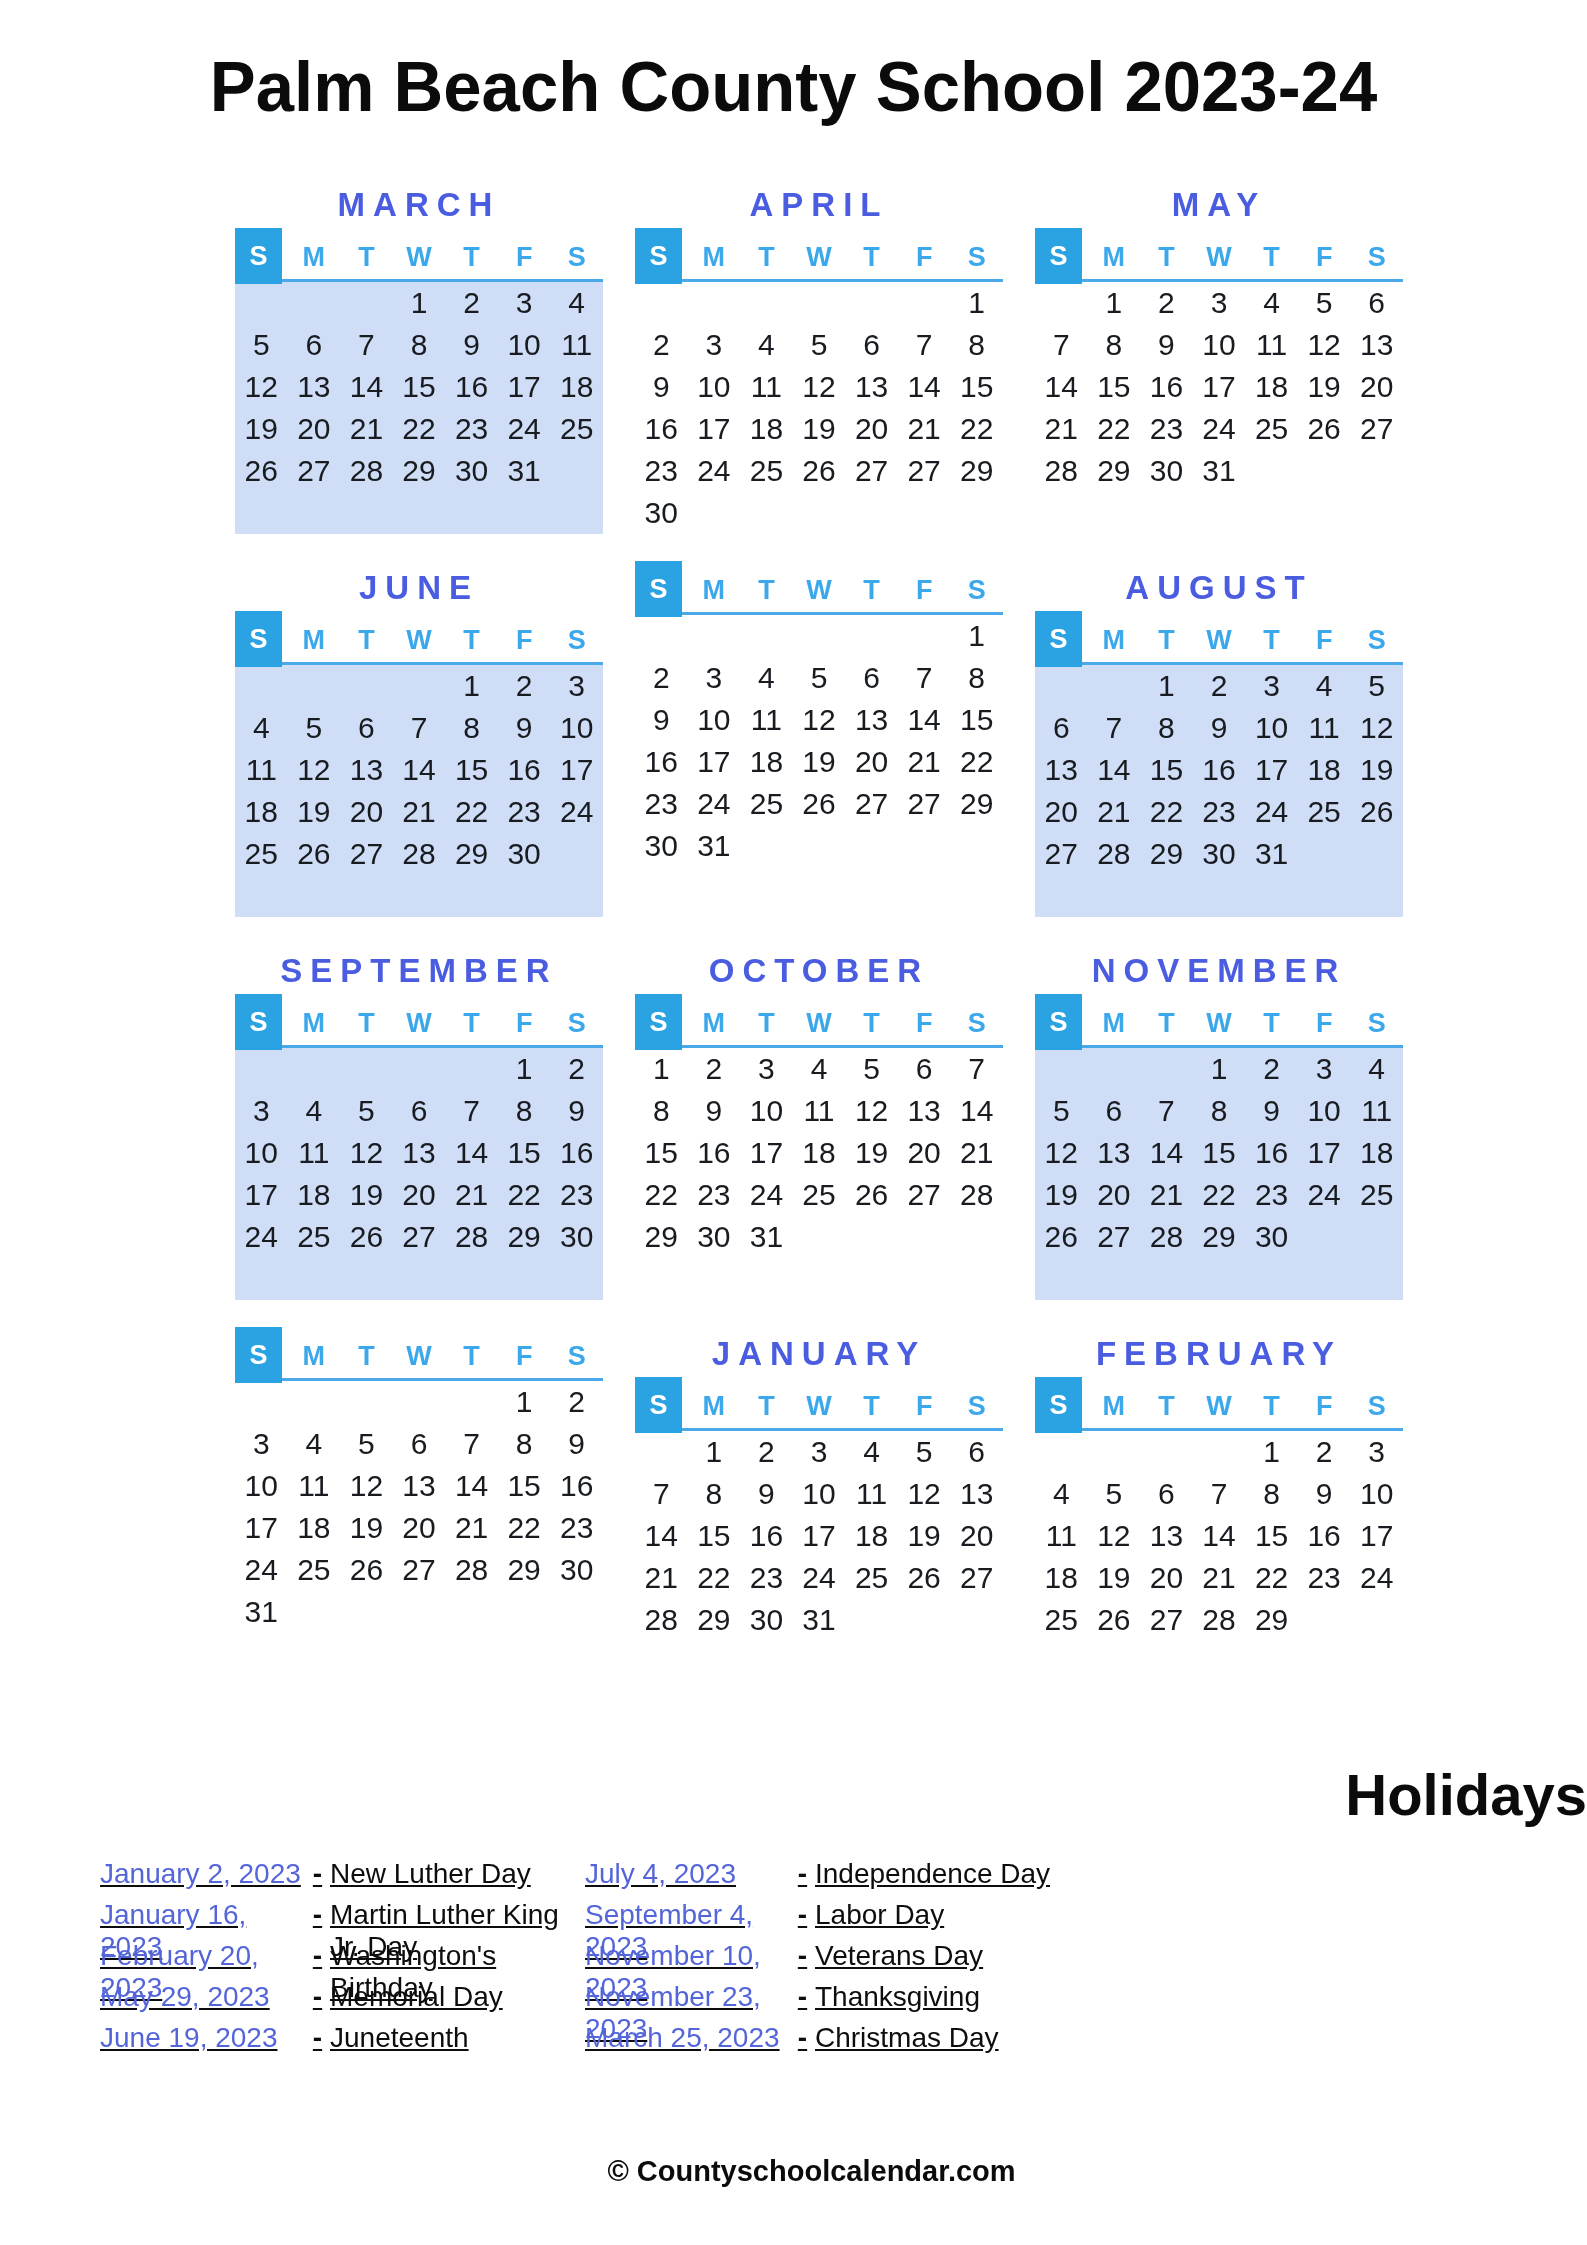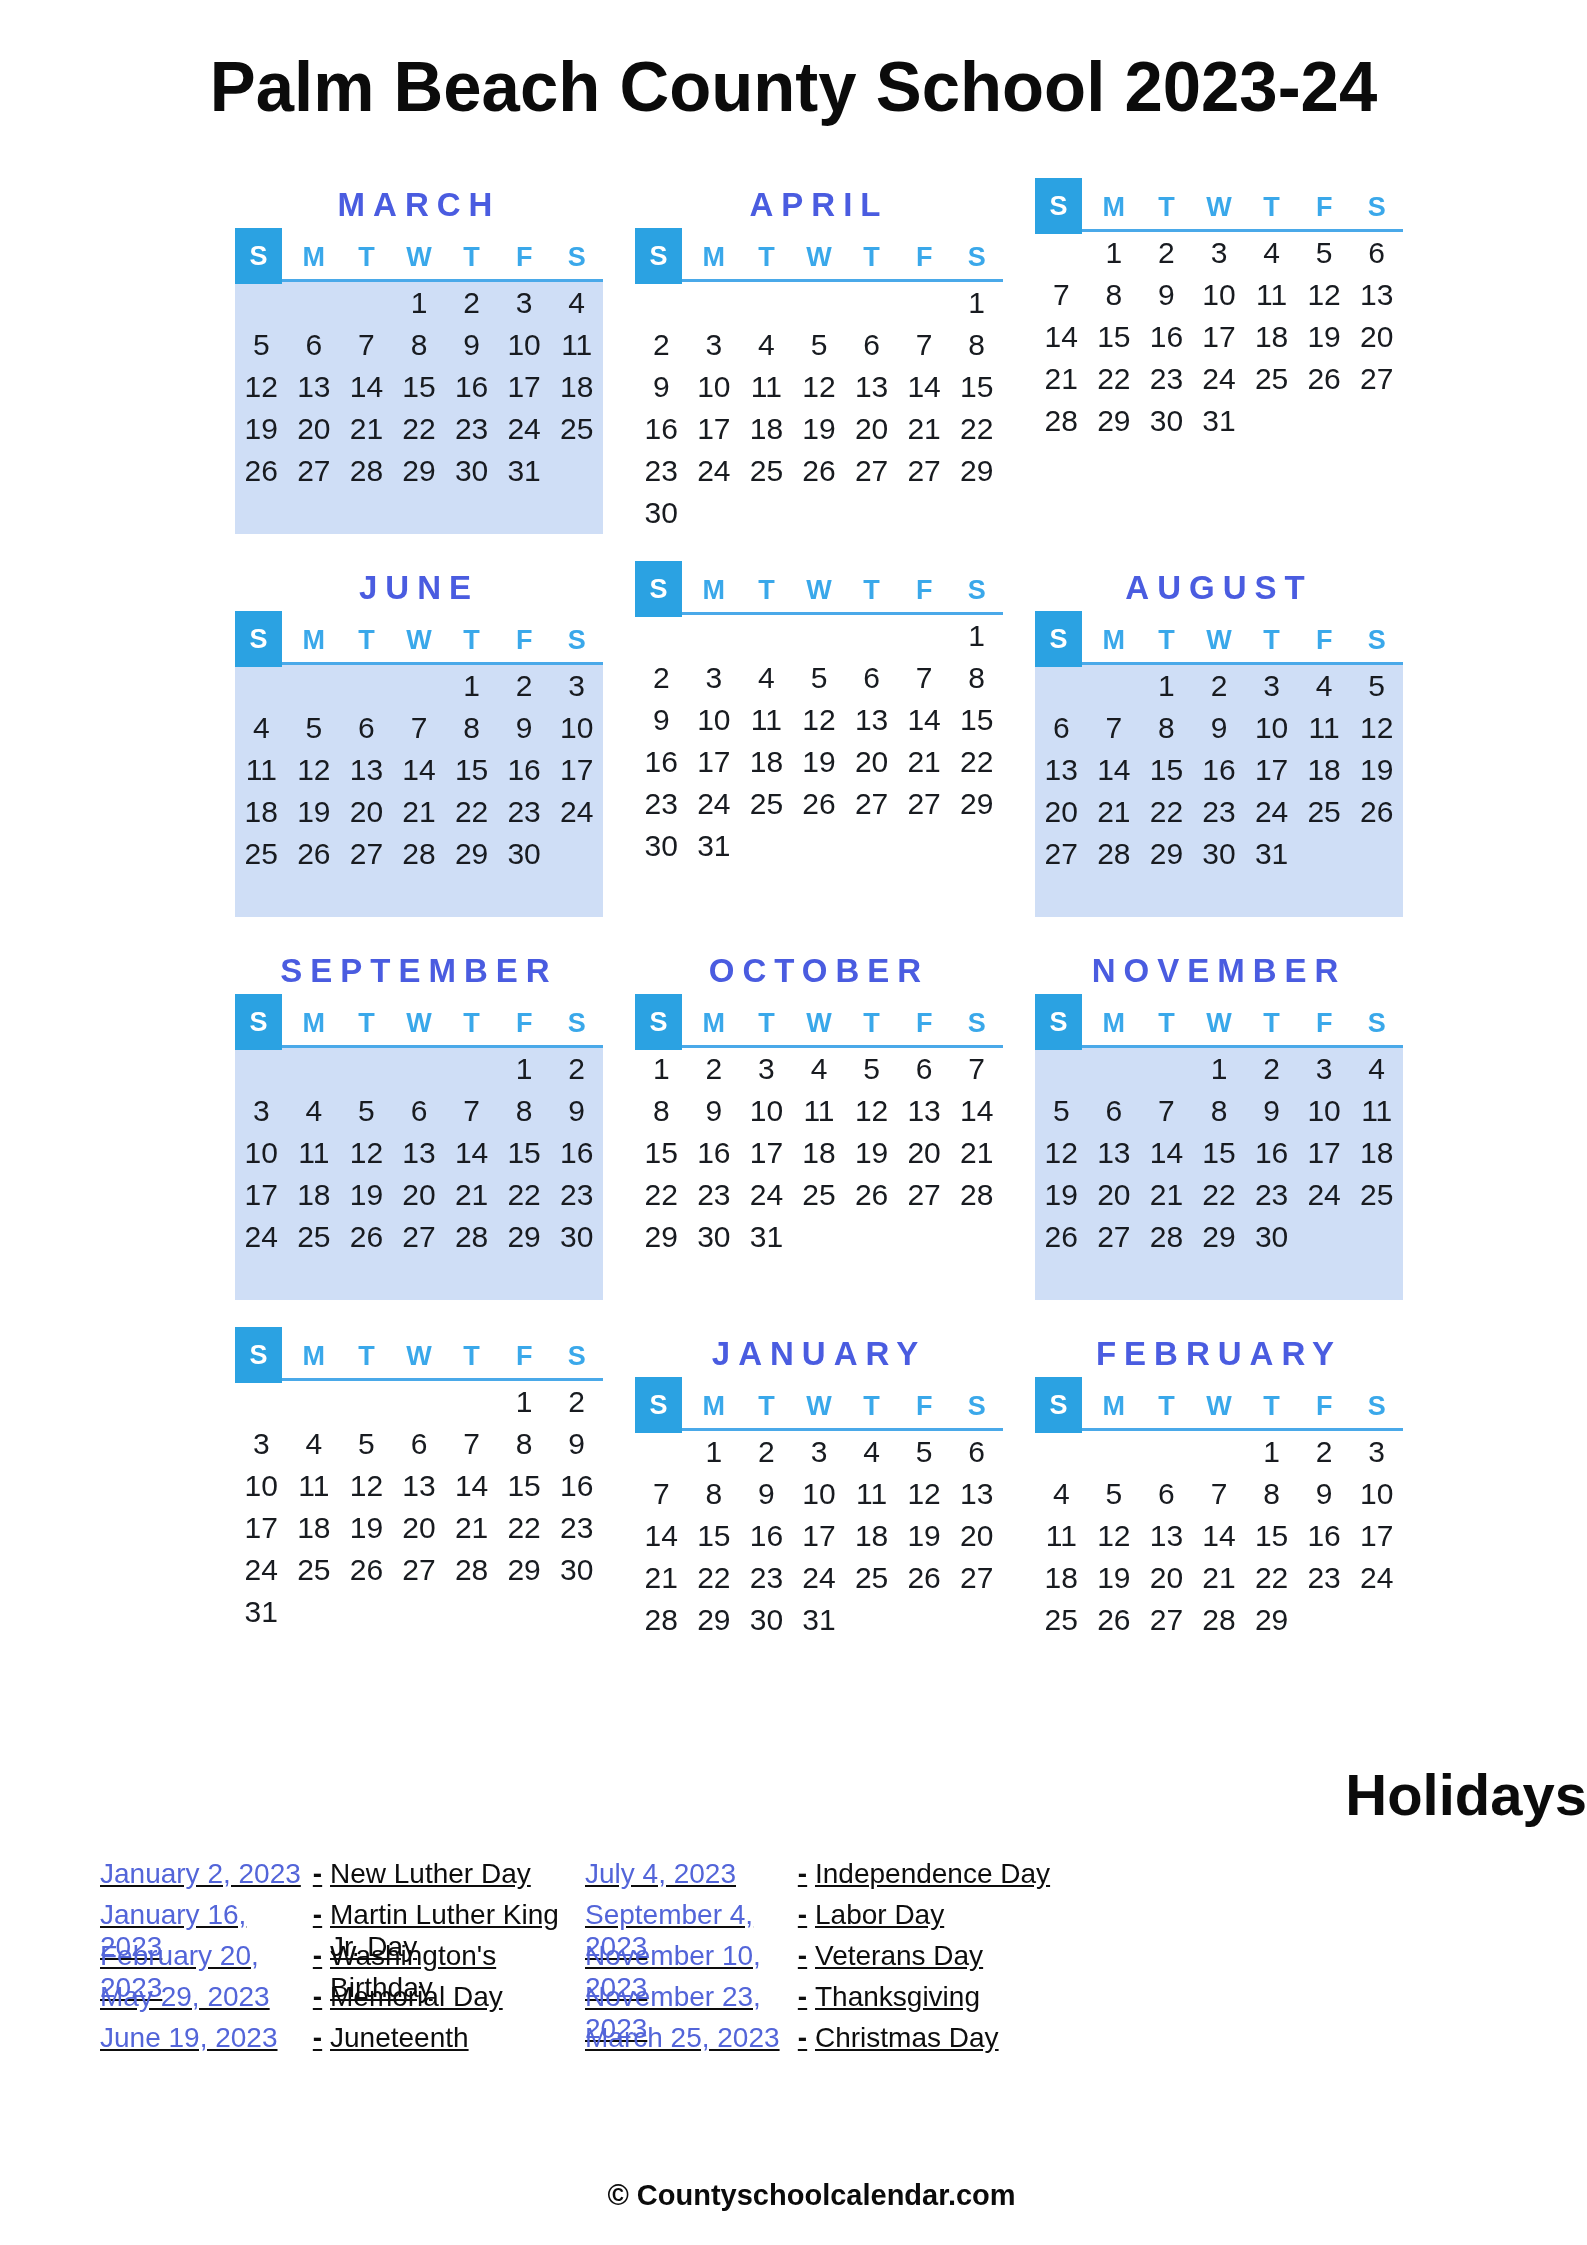--- a/index.html
+++ b/index.html
@@ -59,21 +59,21 @@
   .holiday-col.right{flex:1;}
   .holiday-row{
     display:flex;align-items:baseline;margin-bottom:14px;height:27px;
     font-size:28px;
   }
   .h-date{width:205px;flex-shrink:0;color:#5365d9;}
   .h-dash{width:25px;flex-shrink:0;text-align:center;font-weight:bold;color:#0d0d0d;}
   .h-name{color:#0d0d0d;}
   
   .footer{
-    margin-top:116px;text-align:center;
+    margin-top:92px;text-align:center;
     font-size:29px;font-weight:bold;color:#0b0b0b;padding-left:36px;
   }
 </style>
 </head>
 <body>
 
 <h1 class="page-title">Palm Beach County School 2023-24</h1>
 
 <div class="months-grid">
     <section class="month">
@@ -184,20 +184,21 @@
         <div class="day">30</div>
         <div class="day"></div>
         <div class="day"></div>
         <div class="day"></div>
         <div class="day"></div>
         <div class="day"></div>
         <div class="day"></div>
       </div>
     </section>
     <section class="month">
+      <h2 class="month-title">MAY</h2>
       <div class="weekdays">
         <div class="sun-badge">S</div>
         <div class="weekday"></div>
         <div class="weekday">M</div>
         <div class="weekday">T</div>
         <div class="weekday">W</div>
         <div class="weekday">T</div>
         <div class="weekday">F</div>
         <div class="weekday">S</div>
       </div>

